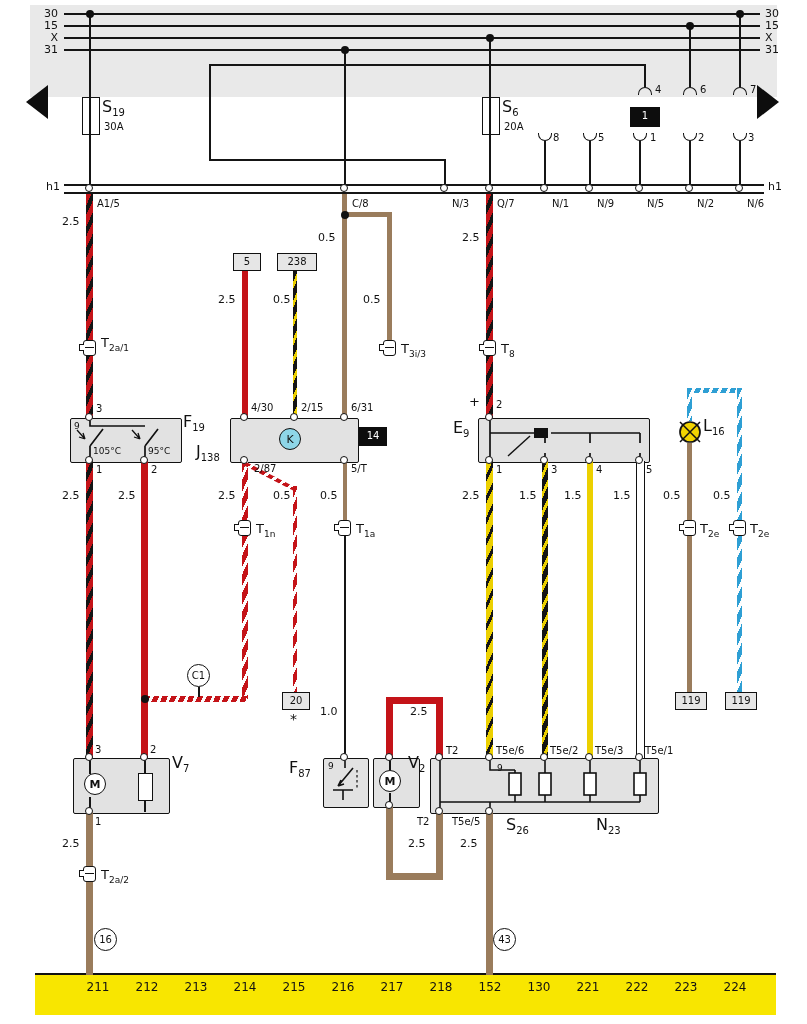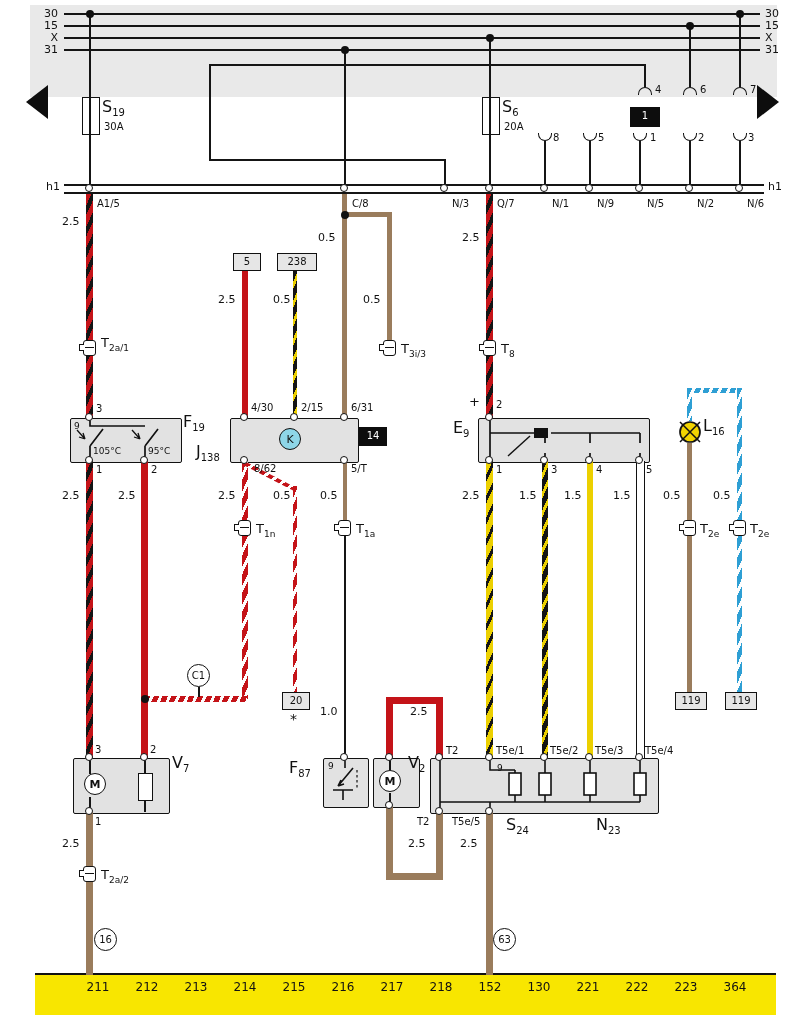--- a/index.html
+++ b/index.html
@@ -216,21 +216,21 @@
   <div class="sbx blk" style="left:359px;top:427px;width:26px;height:17px">14</div>
   <div class="cl" style="left:196px;top:444px"><span>J</span><sub>138</sub></div>
   <div class="pin" style="left:240px;top:413px"></div>
   <div class="pin" style="left:290px;top:413px"></div>
   <div class="pin" style="left:340px;top:413px"></div>
   <div class="pin" style="left:240px;top:456px"></div>
   <div class="pin" style="left:340px;top:456px"></div>
   <div class="lb" style="left:251px;top:402px">4/30</div>
   <div class="lb" style="left:301px;top:402px">2/15</div>
   <div class="lb" style="left:351px;top:402px">6/31</div>
-  <div class="lb" style="left:254px;top:463px">8/62</div>
+  <div class="lb" style="left:254px;top:463px">2/87</div>
   <div class="lb" style="left:351px;top:463px">5/T</div>
 
   <div class="box" style="left:478px;top:418px;width:170px;height:43px"></div>
   <svg class="sym" style="left:478px;top:418px" width="170" height="43" viewBox="0 0 170 43">
     <path d="M12 0 V43 M12 15 H56 M73 15 H162 M67 15 V25 M67 35 V43 M112 15 V25 M112 35 V43 M162 15 V25 M162 35 V43" stroke="#111" stroke-width="1.7" fill="none"></path>
     <rect x="56" y="10" width="14" height="10" fill="#111"></rect>
     <path d="M30 38 L52 18" stroke="#111" stroke-width="1.4" fill="none"></path>
   </svg>
   <div class="cl" style="left:453px;top:420px"><span>E</span><sub>9</sub></div>
   <div class="lb" style="left:469px;top:395px;font-size:13px">+</div>
@@ -296,31 +296,31 @@
   </svg>
   <div class="lb" style="left:497px;top:764px;font-size:9px">9</div>
   <div class="pin" style="left:435px;top:753px"></div>
   <div class="pin" style="left:485px;top:753px"></div>
   <div class="pin" style="left:540px;top:753px"></div>
   <div class="pin" style="left:585px;top:753px"></div>
   <div class="pin" style="left:635px;top:753px"></div>
   <div class="pin" style="left:435px;top:807px"></div>
   <div class="pin" style="left:485px;top:807px"></div>
   <div class="lb" style="left:446px;top:745px">T2</div>
-  <div class="lb" style="left:496px;top:745px">T5e/1</div>
+  <div class="lb" style="left:496px;top:745px">T5e/6</div>
   <div class="lb" style="left:550px;top:745px">T5e/2</div>
   <div class="lb" style="left:595px;top:745px">T5e/3</div>
-  <div class="lb" style="left:645px;top:745px">T5e/4</div>
+  <div class="lb" style="left:645px;top:745px">T5e/1</div>
   <div class="lb" style="left:417px;top:816px">T2</div>
   <div class="lb" style="left:452px;top:816px">T5e/5</div>
-  <div class="cl" style="left:506px;top:817px"><span>S</span><sub>24</sub></div>
+  <div class="cl" style="left:506px;top:817px"><span>S</span><sub>26</sub></div>
   <div class="cl" style="left:596px;top:817px"><span>N</span><sub>23</sub></div>
 
   <div class="cir" style="left:94px;top:928px">16</div>
-  <div class="cir" style="left:493px;top:928px">63</div>
+  <div class="cir" style="left:493px;top:928px">43</div>
 
   <div class="lb g" style="left:62px;top:216px">2.5</div>
   <div class="lb g" style="left:318px;top:232px">0.5</div>
   <div class="lb g" style="left:363px;top:294px">0.5</div>
   <div class="lb g" style="left:462px;top:232px">2.5</div>
   <div class="lb g" style="left:218px;top:294px">2.5</div>
   <div class="lb g" style="left:273px;top:294px">0.5</div>
   <div class="lb g" style="left:62px;top:490px">2.5</div>
   <div class="lb g" style="left:118px;top:490px">2.5</div>
   <div class="lb g" style="left:218px;top:490px">2.5</div>
@@ -345,15 +345,15 @@
   <div class="tn" style="left:232px;top:980px">214</div>
   <div class="tn" style="left:281px;top:980px">215</div>
   <div class="tn" style="left:330px;top:980px">216</div>
   <div class="tn" style="left:379px;top:980px">217</div>
   <div class="tn" style="left:428px;top:980px">218</div>
   <div class="tn" style="left:477px;top:980px">152</div>
   <div class="tn" style="left:526px;top:980px">130</div>
   <div class="tn" style="left:575px;top:980px">221</div>
   <div class="tn" style="left:624px;top:980px">222</div>
   <div class="tn" style="left:673px;top:980px">223</div>
-  <div class="tn" style="left:722px;top:980px">364</div>
+  <div class="tn" style="left:722px;top:980px">224</div>
 
 </div>
 
 </body></html>

